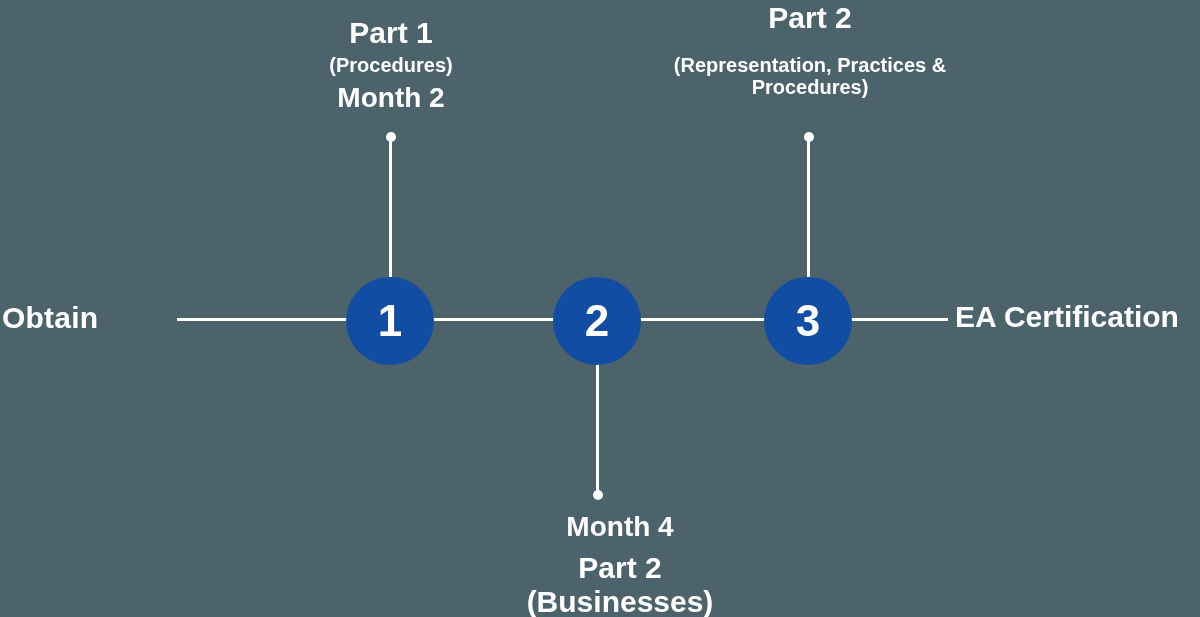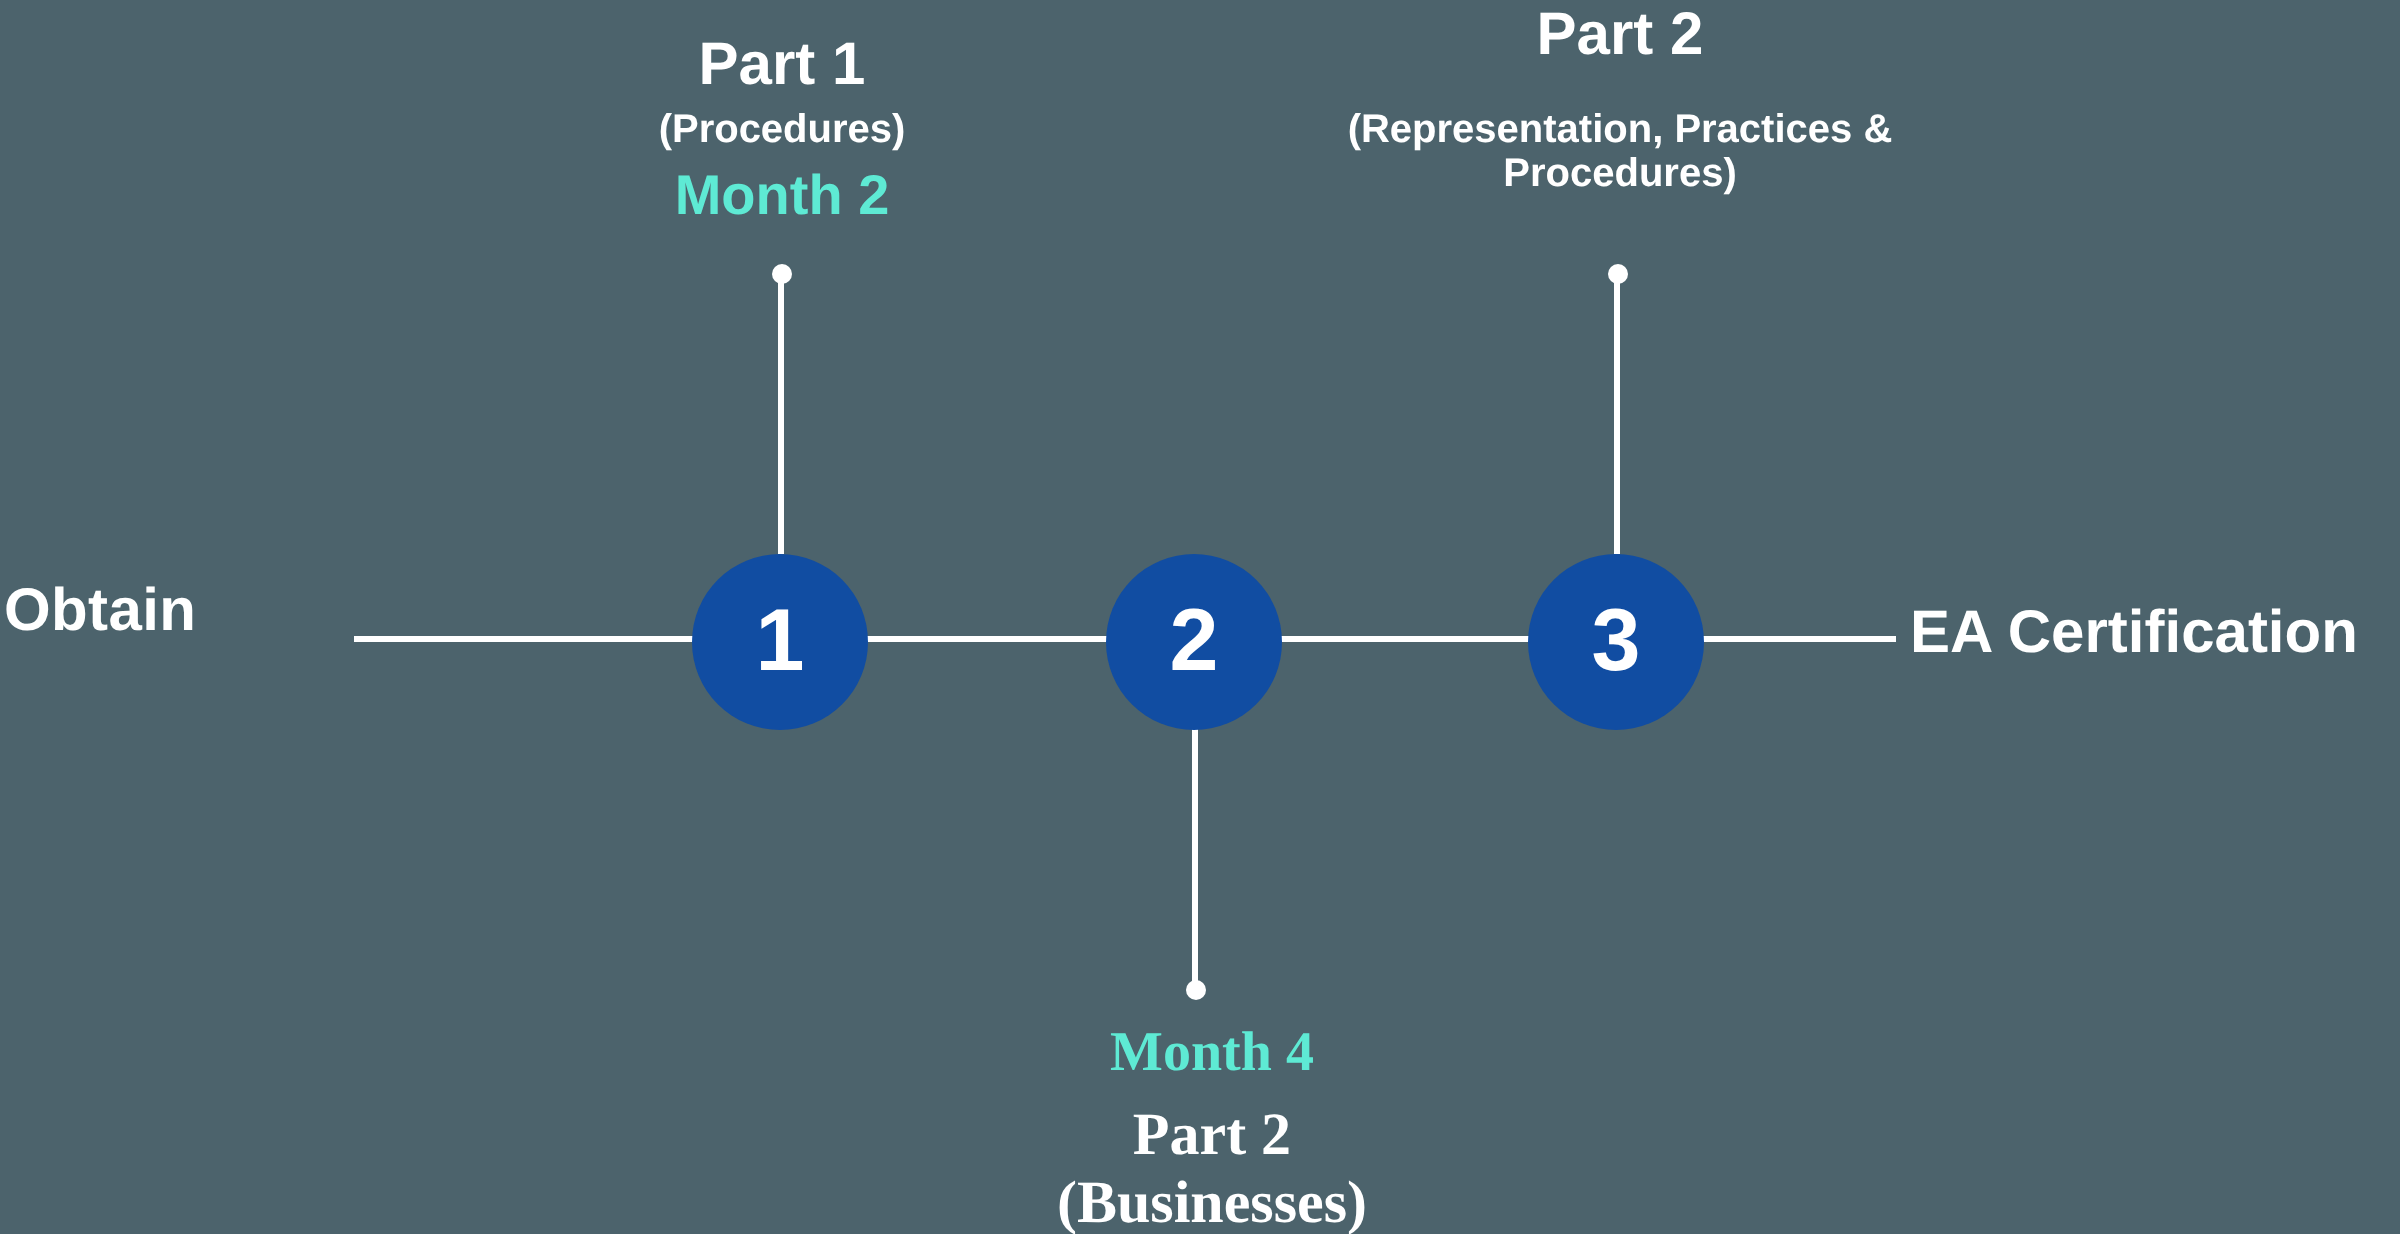--- a/index.html
+++ b/index.html
@@ -64,21 +64,21 @@
     z-index: 2;
   }
   .node-1 { left: 346px; }
   .node-2 { left: 553px; }
   .node-3 { left: 764px; }
 
   
   .start-label {
     position: absolute;
     left: 2px;
-    top: 288px;
+    top: 300px;
     font-size: 30px;
     line-height: 35px;
     letter-spacing: 0.2px;
   }
   .end-label {
     position: absolute;
     left: 955px;
     top: 299px;
     font-size: 30px;
     line-height: 36px;
@@ -98,26 +98,26 @@
   }
   .callout .subtitle {
     font-size: 20px;
     line-height: 22px;
     margin-top: 5px;
   }
   .callout .month {
     font-size: 28px;
     line-height: 30px;
     margin-top: 7px;
-    color: #5eead4;
+    color: #ffffff;
   }
   .callout-step1 { left: 391px; top: 16px; }
   .callout-step3 { left: 810px; top: 1px; width: 330px; }
   .callout-step3 .subtitle { margin-top: 20px; }
-  .callout-step2 { left: 606px; top: 512px; font-family: Liberation Serif, serif; }
+  .callout-step2 { left: 620px; top: 512px; }
   .callout-step2 .month { margin-top: 0; }
   .callout-step2 .title { margin-top: 9px; }
   .callout-step2 .subtitle { font-size: 30px; line-height: 24px; margin-top: 6px; }
 </style>
 </head>
 <body>
 
 <div class="stage">
 
   <div class="h-line"></div>

